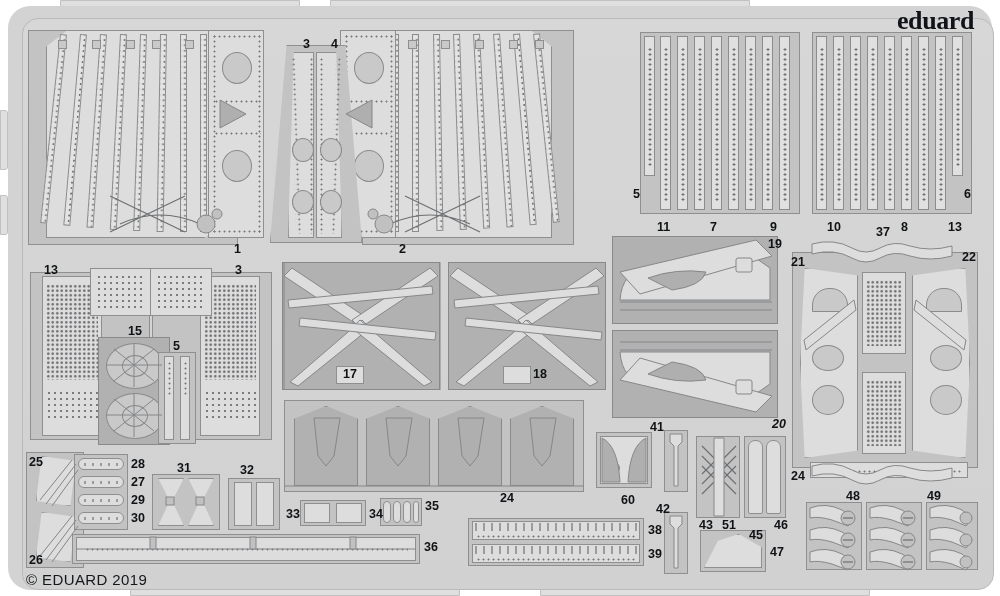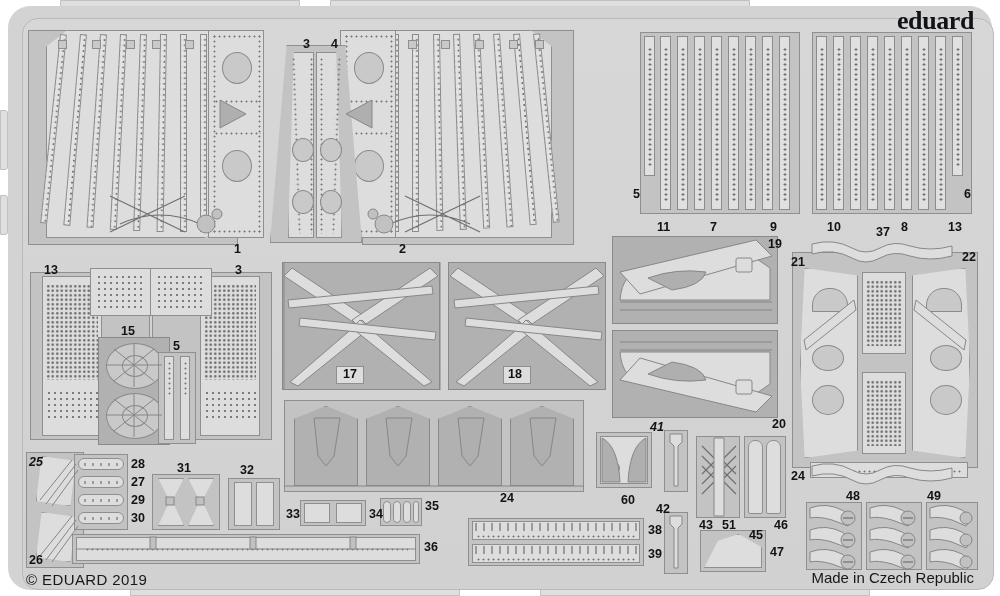--- a/index.html
+++ b/index.html
@@ -546,52 +546,51 @@
   <div class="lbl" style="left:633px;top:188px;">5</div>
   <div class="lbl" style="left:964px;top:188px;">6</div>
   <div class="lbl" style="left:710px;top:221px;">7</div>
   <div class="lbl" style="left:901px;top:221px;">8</div>
   <div class="lbl" style="left:770px;top:221px;">9</div>
   <div class="lbl" style="left:827px;top:221px;">10</div>
   <div class="lbl" style="left:657px;top:221px;">11</div>
   <div class="lbl" style="left:948px;top:221px;">13</div>
   <div class="lbl" style="left:44px;top:264px;">13</div>
   <div class="lbl" style="left:235px;top:264px;">3</div>
-  <div class="lbl" style="left:121px;top:325px;">15</div>
+  <div class="lbl" style="left:128px;top:325px;">15</div>
   <div class="lbl" style="left:173px;top:340px;">5</div>
   <div class="lbl" style="left:343px;top:368px;">17</div>
-  <div class="lbl" style="left:508px;top:368px;">18</div>
+  <div class="lbl" style="left:533px;top:368px;">18</div>
   <div class="lbl" style="left:768px;top:238px;">19</div>
-  <div class="lbl" style="left:772px;top:418px;">20</div>
+  <div class="lbl" style="left:772px;top:418px;font-style:italic;">20</div>
   <div class="lbl" style="left:791px;top:256px;">21</div>
   <div class="lbl" style="left:962px;top:251px;">22</div>
   <div class="lbl" style="left:876px;top:226px;">37</div>
   <div class="lbl" style="left:791px;top:470px;">24</div>
-  <div class="lbl" style="left:29px;top:456px;font-style:italic;">25</div>
+  <div class="lbl" style="left:29px;top:456px;">25</div>
   <div class="lbl" style="left:29px;top:554px;">26</div>
   <div class="lbl" style="left:131px;top:476px;">27</div>
   <div class="lbl" style="left:131px;top:458px;">28</div>
   <div class="lbl" style="left:131px;top:494px;">29</div>
   <div class="lbl" style="left:131px;top:512px;">30</div>
   <div class="lbl" style="left:177px;top:462px;">31</div>
   <div class="lbl" style="left:240px;top:464px;">32</div>
   <div class="lbl" style="left:286px;top:508px;">33</div>
   <div class="lbl" style="left:369px;top:508px;">34</div>
   <div class="lbl" style="left:425px;top:500px;">35</div>
   <div class="lbl" style="left:424px;top:541px;">36</div>
   <div class="lbl" style="left:500px;top:492px;">24</div>
   <div class="lbl" style="left:648px;top:524px;">38</div>
   <div class="lbl" style="left:648px;top:548px;">39</div>
   <div class="lbl" style="left:621px;top:494px;">60</div>
-  <div class="lbl" style="left:650px;top:421px;font-style:italic;">41</div>
+  <div class="lbl" style="left:650px;top:421px;">41</div>
   <div class="lbl" style="left:656px;top:503px;">42</div>
   <div class="lbl" style="left:699px;top:519px;">43</div>
   <div class="lbl" style="left:722px;top:519px;">51</div>
   <div class="lbl" style="left:749px;top:529px;">45</div>
   <div class="lbl" style="left:774px;top:519px;">46</div>
   <div class="lbl" style="left:770px;top:546px;">47</div>
   <div class="lbl" style="left:846px;top:490px;">48</div>
   <div class="lbl" style="left:927px;top:490px;">49</div>
 
   <div class="copy">© EDUARD 2019</div>
-  <div class="madein">Made in Czech Republic</div>
 
 </div>
 
 </body></html>

